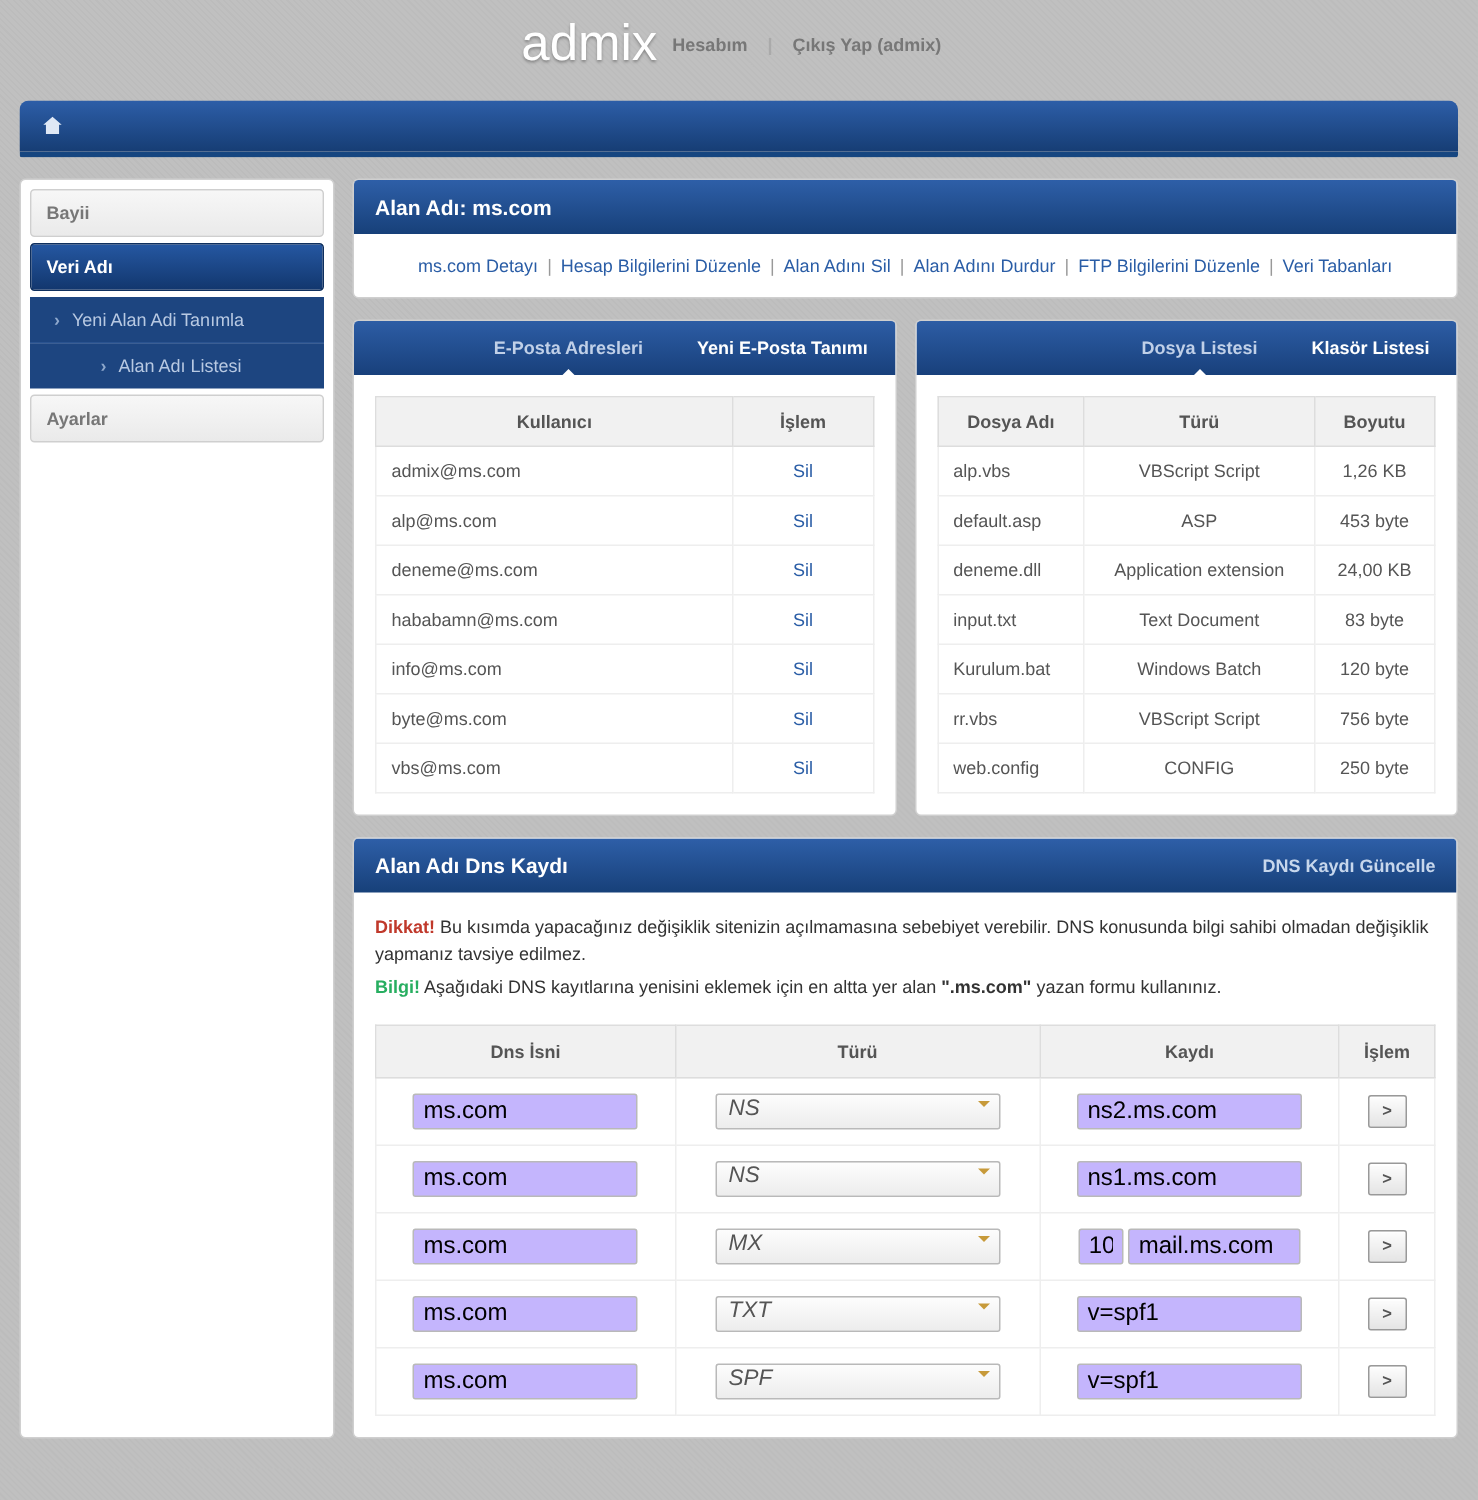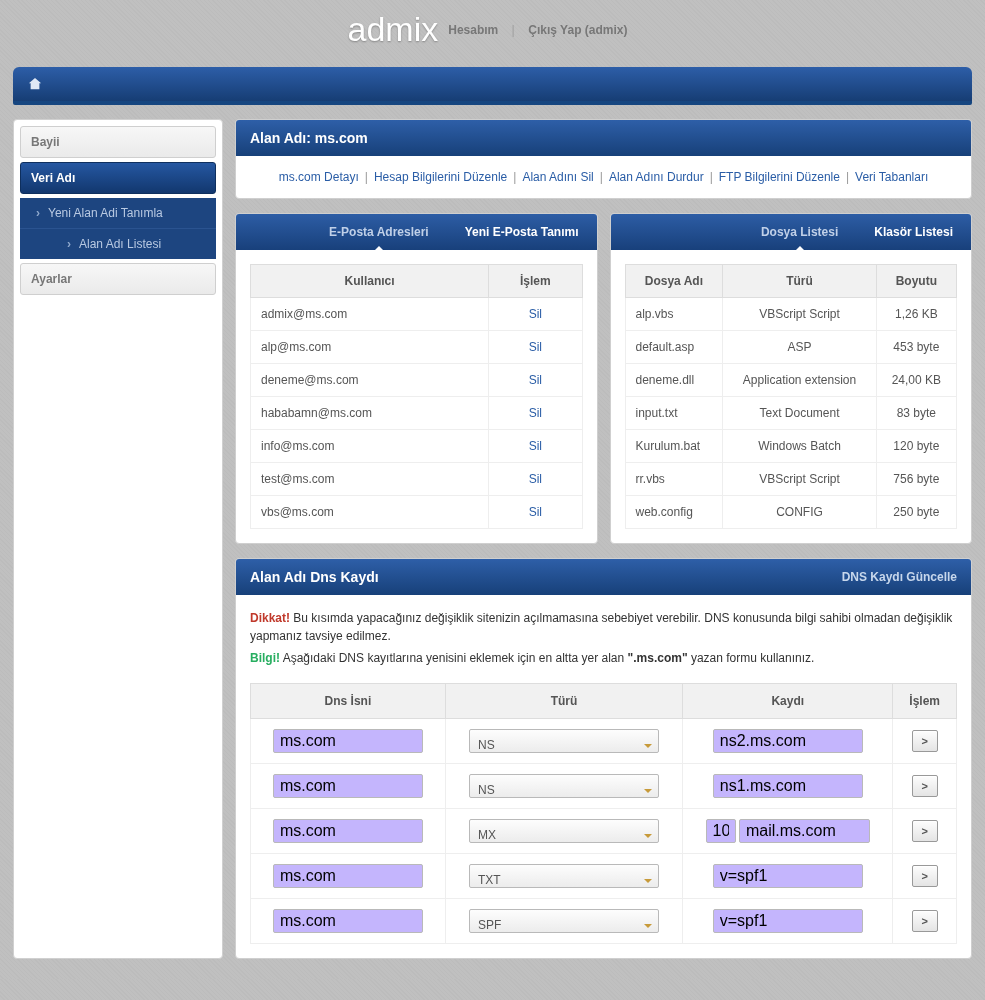--- a/index.html
+++ b/index.html
@@ -38,21 +38,21 @@
 th { background:#f1f1f1; font-size:12px; font-weight:bold; color:#555; padding:9px 10px; border:1px solid #ddd; text-align:center; }
 td { font-size:12px; color:#555; padding:9px 10px; border:1px solid #eee; }
 td.c { text-align:center; }
 td a { color:#2a5da6; text-decoration:none; cursor:pointer; }
 .warning { font-size:12px; line-height:1.5; margin-bottom:4px; }
 .warning b.r { color:#c0392b; }
 .warning b.g { color:#27ae60; }
 .dns-table th, .dns-table td { padding:10px 16px; }
 .txt { height:24px; border:1px solid #b9b9b9; border-radius:2px; padding:0 6px; font-size:16px; width:150px; background:#c4b5fd; }
 .txt.sm { width:30px; }
-.dd { display:inline-flex; align-items:flex-end; justify-content:space-between; height:24px; width:190px; border:1px solid #b9b9b9; border-radius:2px; background:linear-gradient(#fdfdfd,#ececec); padding:0 6px 0 8px; font-size:12px; color:#555; cursor:pointer; }
+.dd { display:inline-flex; align-items:flex-start; justify-content:space-between; height:24px; width:190px; border:1px solid #b9b9b9; border-radius:2px; background:linear-gradient(#fdfdfd,#ececec); padding:0 6px 0 8px; font-size:15px; color:#555; cursor:pointer;font-style:italic; }
 .dd .caret { border:4px solid transparent; border-top-color:#c79a3a; margin-top:4px; }
 .btn { height:22px; min-width:26px; border:1px solid #999; border-radius:2px; background:linear-gradient(#fdfdfd,#e4e4e4); font-size:11px; font-weight:bold; color:#555; cursor:pointer; display:inline-flex; align-items:center; justify-content:center; box-shadow:inset 0 1px #fff; }
 </style>
 </head>
 <body>
 
 <div class="page">
   <div class="topbar">
     <div class="logo">admix</div>
     <div class="toplinks">
@@ -118,21 +118,21 @@
                   </tr>
                   <tr>
                     <td>hababamn@ms.com</td>
                     <td class="c"><a>Sil</a></td>
                   </tr>
                   <tr>
                     <td>info@ms.com</td>
                     <td class="c"><a>Sil</a></td>
                   </tr>
                   <tr>
-                    <td>test@ms.com</td>
+                    <td>byte@ms.com</td>
                     <td class="c"><a>Sil</a></td>
                   </tr>
                   <tr>
                     <td>vbs@ms.com</td>
                     <td class="c"><a>Sil</a></td>
                   </tr>
                 </tbody>
               </table>
           </div>
         </div>
@@ -227,21 +227,21 @@
                     </div></td>
                   <td class="c"><input class="txt" value="ns1.ms.com" style=""></td>
                   <td class="c"><button class="btn">&gt;</button></td>
                 </tr>
                 <tr>
                   <td class="c"><input class="txt" value="ms.com" style=""></td>
                   <td class="c"><div class="dd">
                       <span>MX</span>
                       <span class="caret"></span>
                     </div></td>
-                  <td class="c"><input class="txt sm" value="10" style=""> <input class="txt" style="width: 131px;" value="mail.ms.com"></td>
+                  <td class="c"><input class="txt sm" value="10" style=""> <input class="txt" style="width: 115px;" value="mail.ms.com"></td>
                   <td class="c"><button class="btn">&gt;</button></td>
                 </tr>
                 <tr>
                   <td class="c"><input class="txt" value="ms.com" style=""></td>
                   <td class="c"><div class="dd">
                       <span>TXT</span>
                       <span class="caret"></span>
                     </div></td>
                   <td class="c"><input class="txt" value="v=spf1" style=""></td>
                   <td class="c"><button class="btn">&gt;</button></td>

